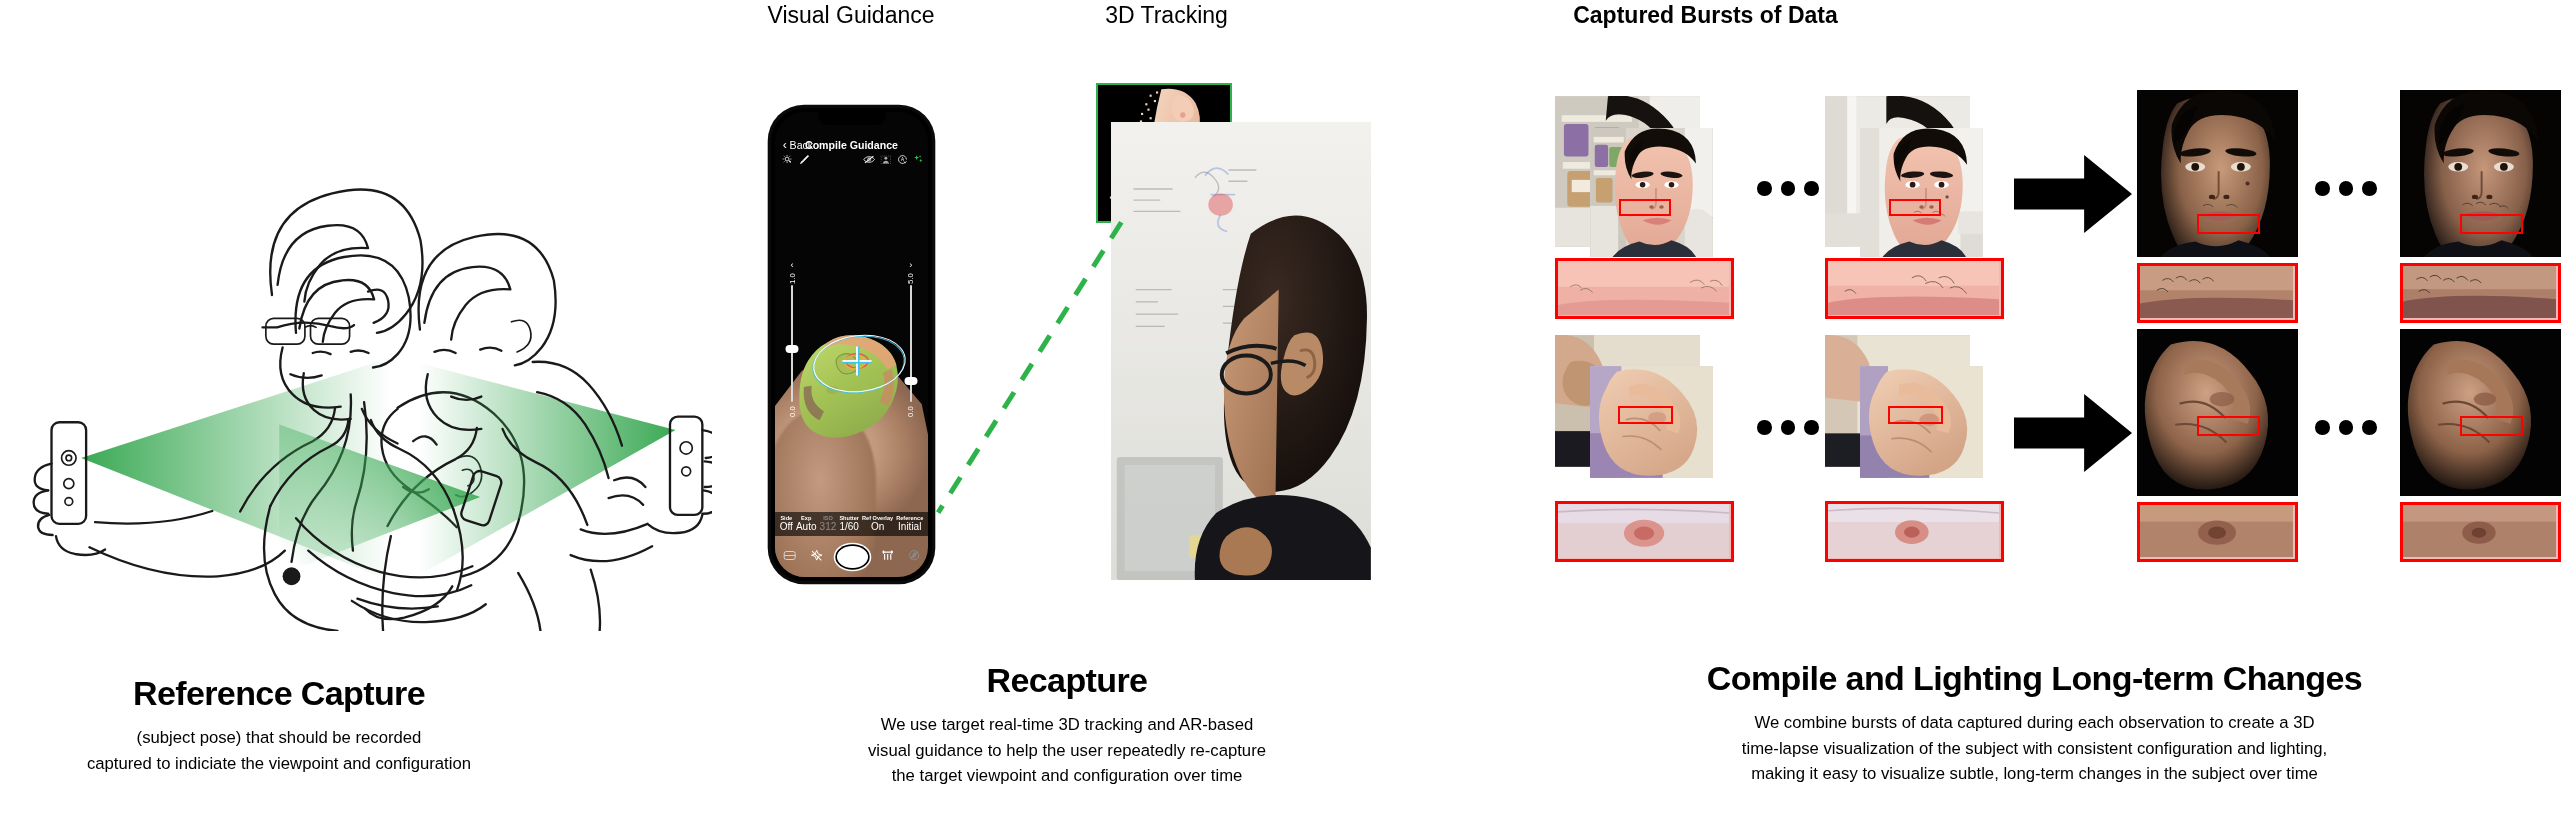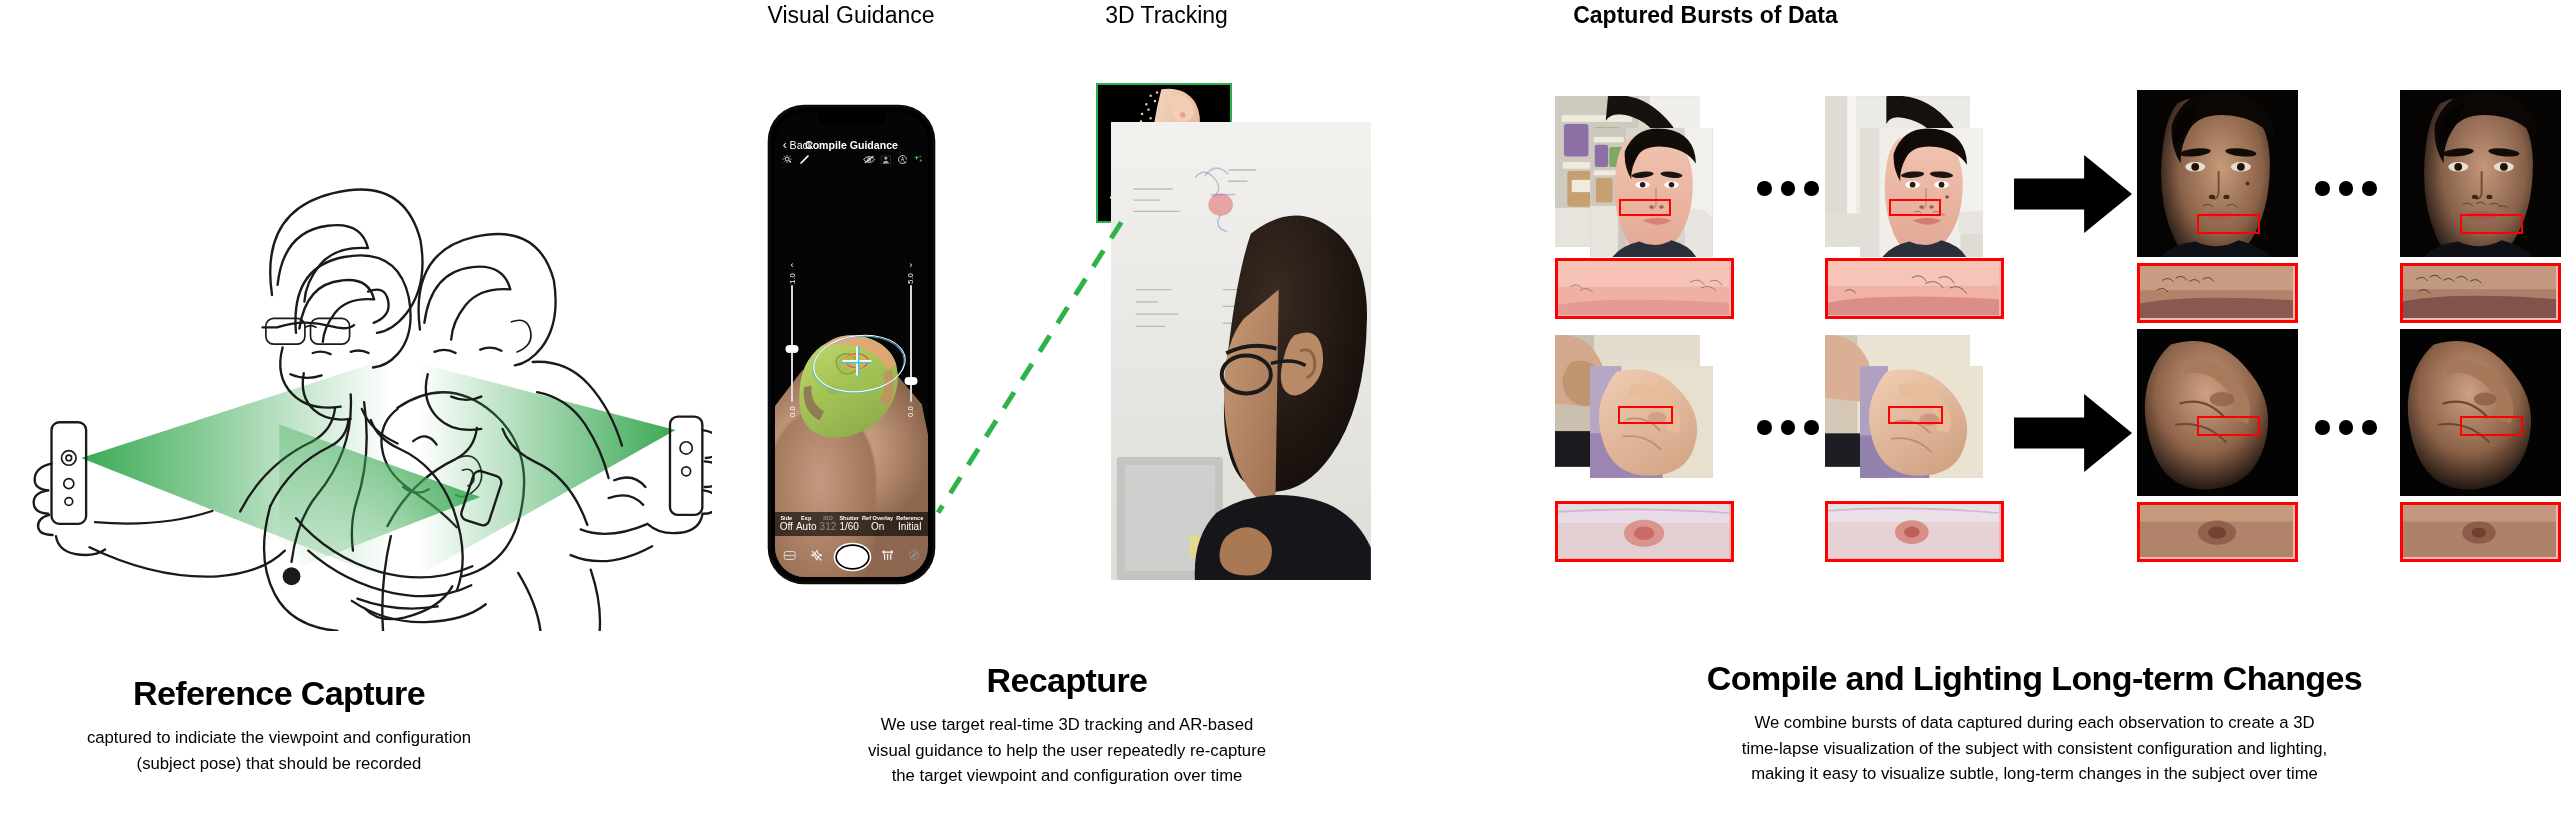--- a/index.html
+++ b/index.html
@@ -1026,22 +1026,22 @@
       <rect width="274" height="94" fill="#c49880"></rect>
       <rect y="30" width="274" height="64" fill="#ae816a"></rect>
       <ellipse cx="136" cy="50" rx="30" ry="20" fill="#8b5947" opacity=".9"></ellipse>
       <ellipse cx="136" cy="50" rx="13" ry="9" fill="#6d3f2e" opacity=".95"></ellipse>
     </svg>
   </div>
 
   <div id="cap-left">
     <div class="panel-title">Reference Capture</div>
     <div class="panel-caption">
+      <div>(subject pose) that should be recorded</div>
       <div>captured to indiciate the viewpoint and configuration</div>
-      <div>(subject pose) that should be recorded</div>
     </div>
   </div>
 
   <div id="cap-mid">
     <div class="panel-title">Recapture</div>
     <div class="panel-caption">
       <div>We use target real-time 3D tracking and AR-based</div>
       <div>visual guidance to help the user repeatedly re-capture</div>
       <div>the target viewpoint and configuration over time</div>
     </div>

